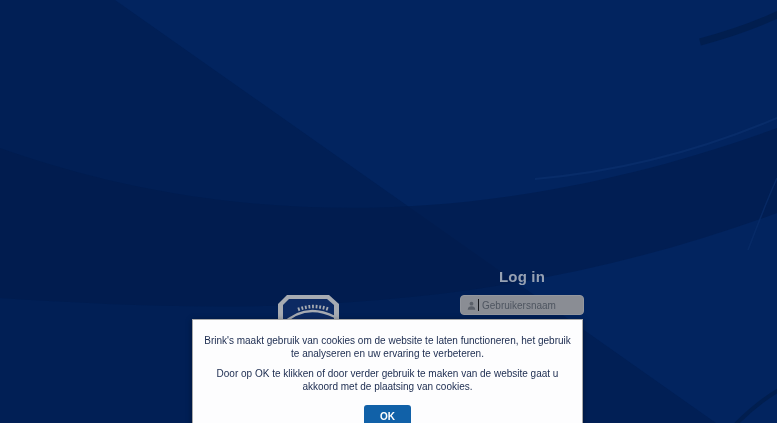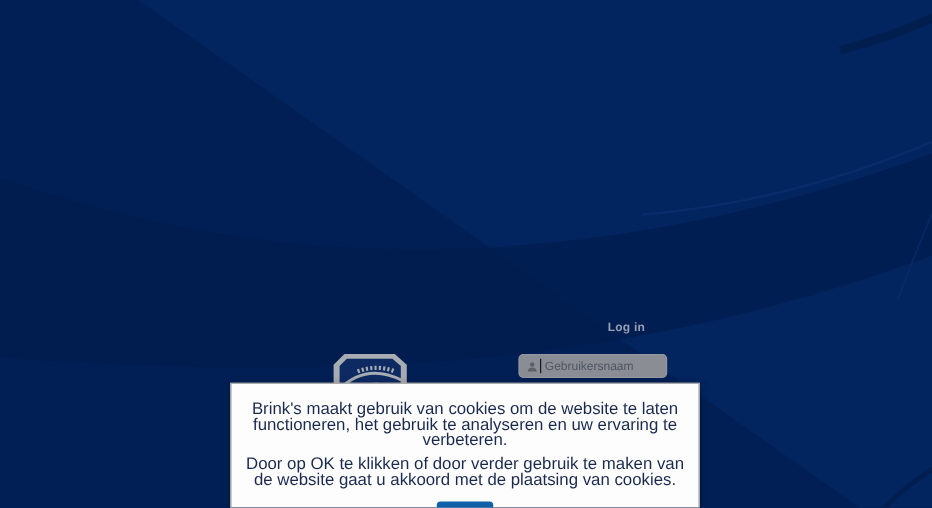--- a/index.html
+++ b/index.html
@@ -9,25 +9,25 @@
     font-family:"Liberation Sans", sans-serif;
   }
   .bg-svg{position:absolute;left:0;top:0;width:777px;height:423px;display:block;}
 
   
   .logo{position:absolute;left:277px;top:294px;width:63px;height:60px;z-index:2;}
 
   
   .login-heading{
     position:absolute;left:460px;top:268px;width:124px;
-    text-align:center;font-size:10px;font-weight:bold;
+    text-align:center;font-size:15px;font-weight:bold;
     color:#96A1B3;letter-spacing:.2px;z-index:2;
   }
   .username-field{
-    position:absolute;left:432px;top:295px;width:124px;height:20px;
+    position:absolute;left:460px;top:295px;width:124px;height:20px;
     background:#8A8D94;border-radius:4px;z-index:2;box-sizing:border-box;
     border:1px solid #94979E;
   }
   .username-field .user-ic{position:absolute;left:6px;top:5px;width:9px;height:9px;}
   .username-field .caret{
     position:absolute;left:17px;top:3px;width:1px;height:12px;background:#15171C;
   }
   .username-field input{
     position:absolute;left:0;top:0;width:100%;height:100%;
     background:transparent;border:none;outline:none;box-sizing:border-box;
@@ -37,21 +37,21 @@
   .username-field input::placeholder{color:#4E5560;opacity:1;}
 
   
   .cookie-dialog{
     position:absolute;left:192px;top:319px;width:389px;height:122px;
     background:#FDFDFE;border:1px solid #A9A9A9;z-index:10;
     box-shadow:0 1px 6px rgba(0,0,0,.35);
   }
   .cookie-dialog p{
     margin:0;padding:0 11px;text-align:center;
-    font-size:14px;line-height:13px;color:#1A2A4E;
+    font-size:10px;line-height:13px;color:#1A2A4E;
   }
   .cookie-dialog p.p1{margin-top:14px;}
   .cookie-dialog p.p2{margin-top:7px;}
   .ok-button{
     display:block;margin:12px auto 0;width:47px;height:22px;
     background:#1161A8;color:#FFFFFF;border:none;border-radius:3px;
     font-family:"Liberation Sans",sans-serif;font-size:10px;font-weight:bold;
     text-align:center;cursor:pointer;padding:0;
   }
 </style>

